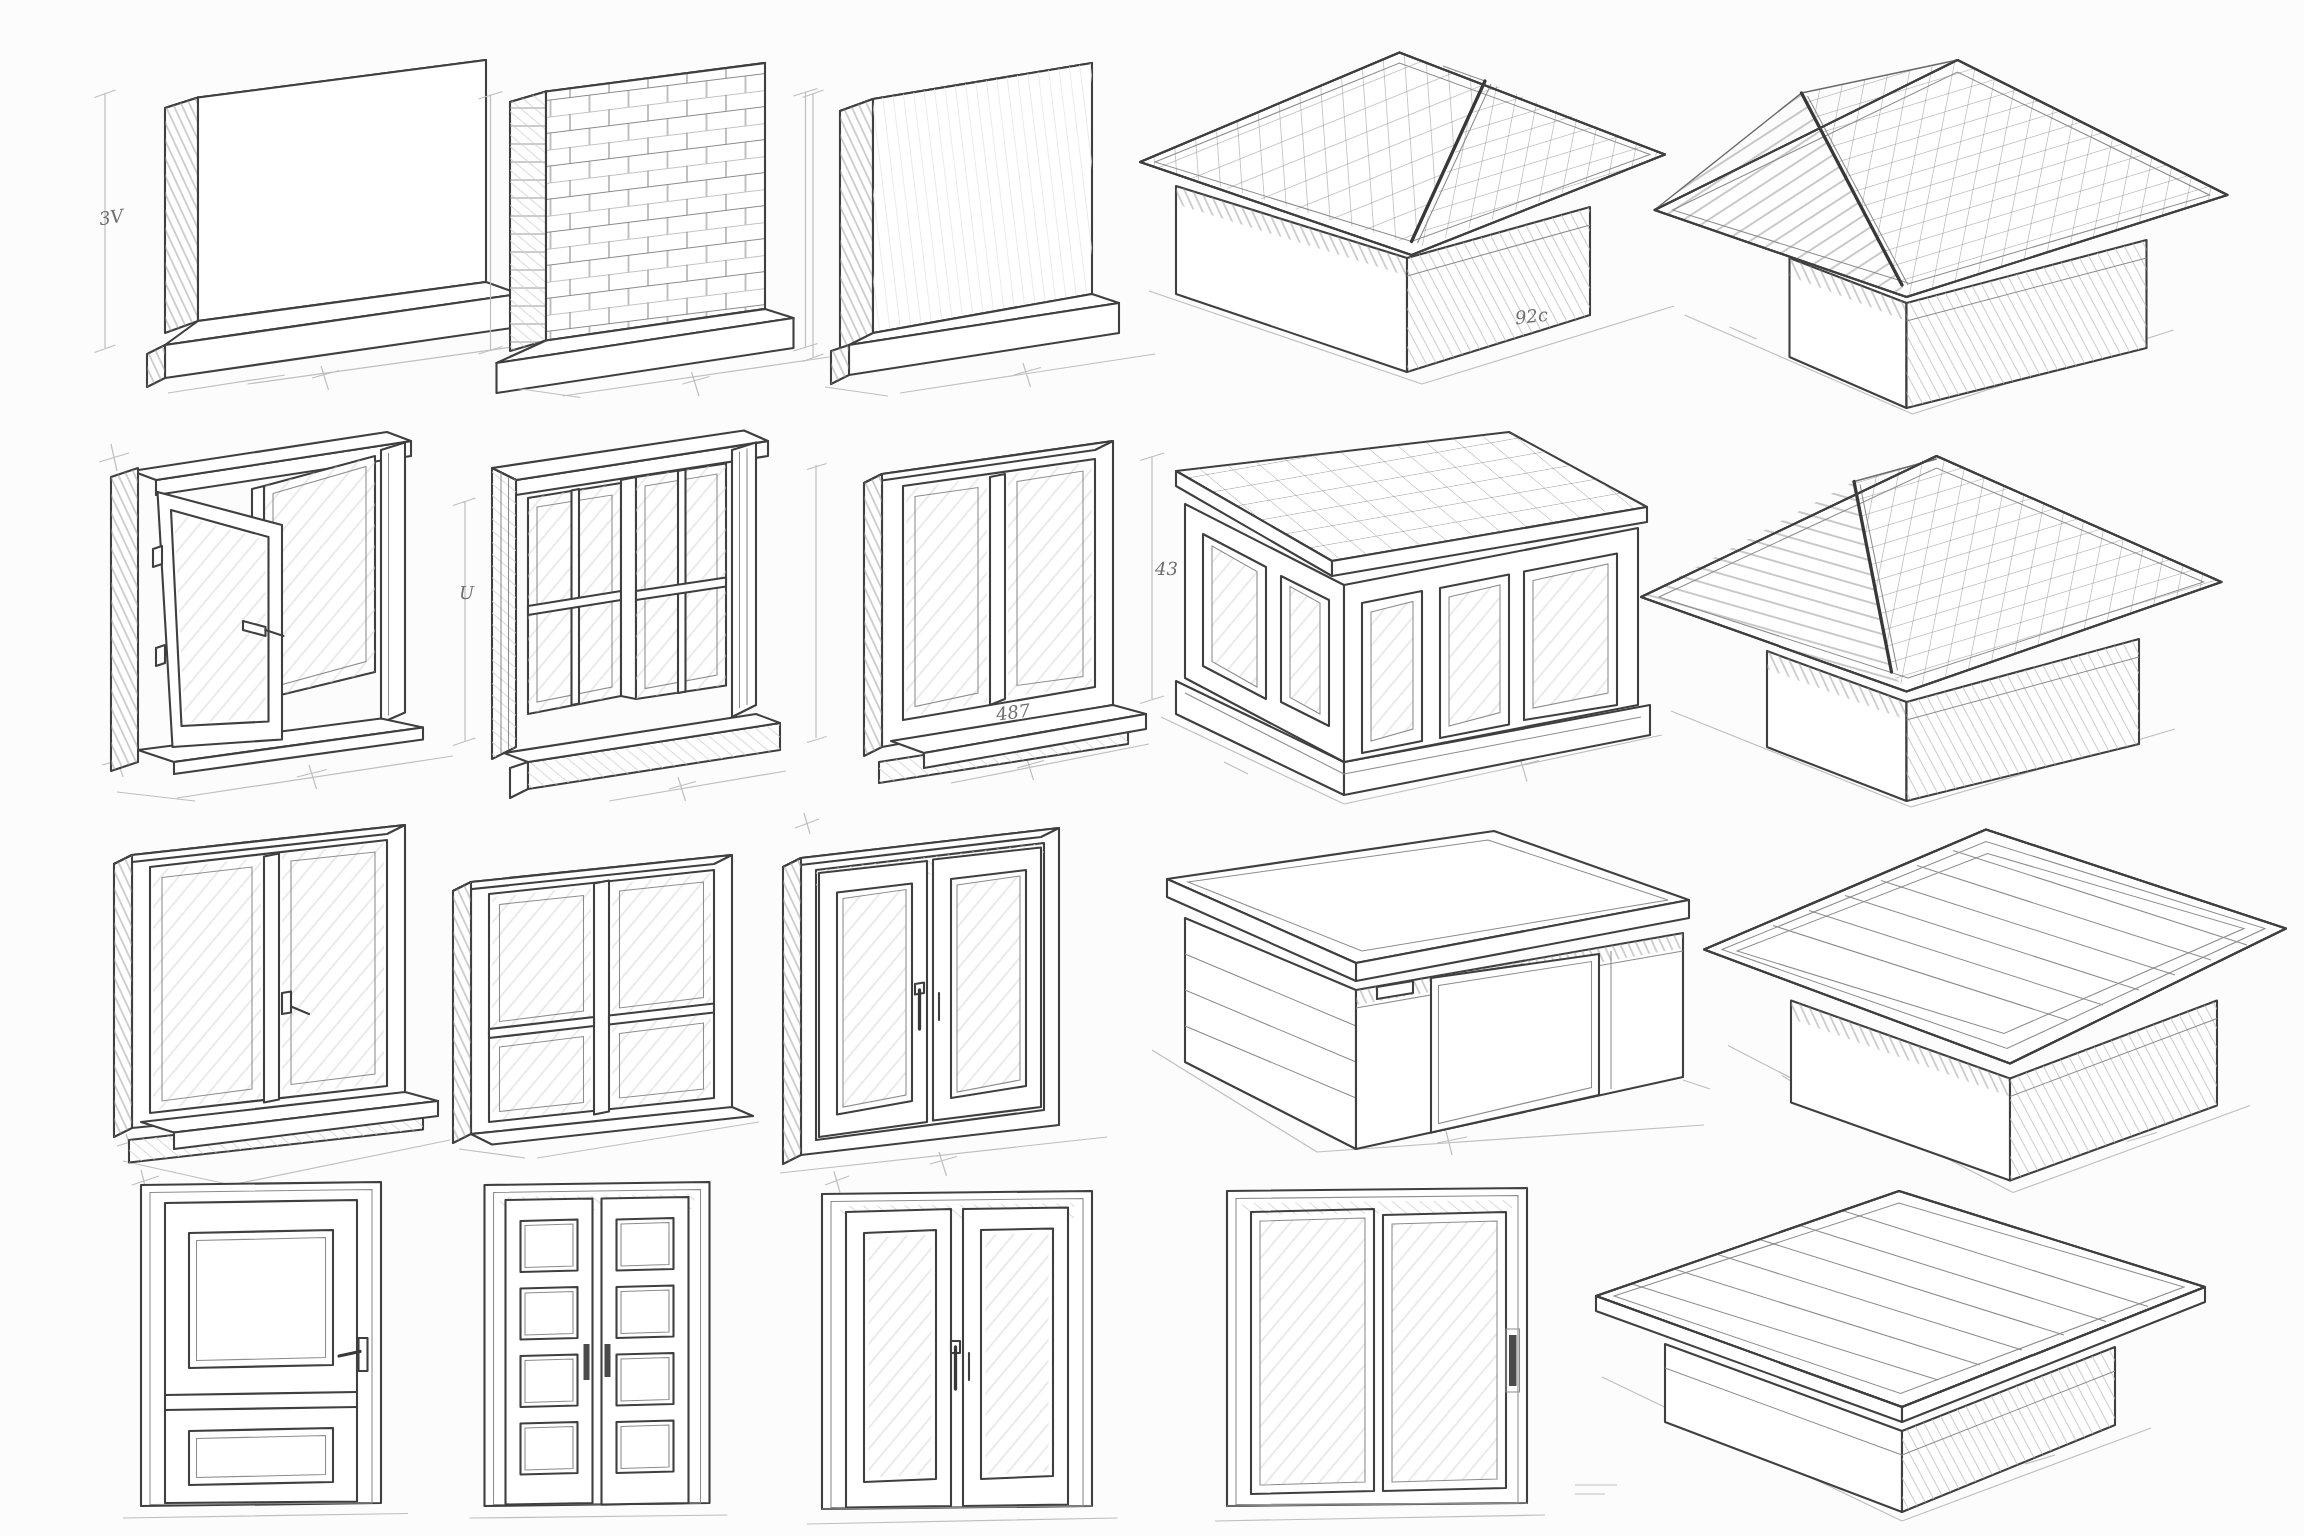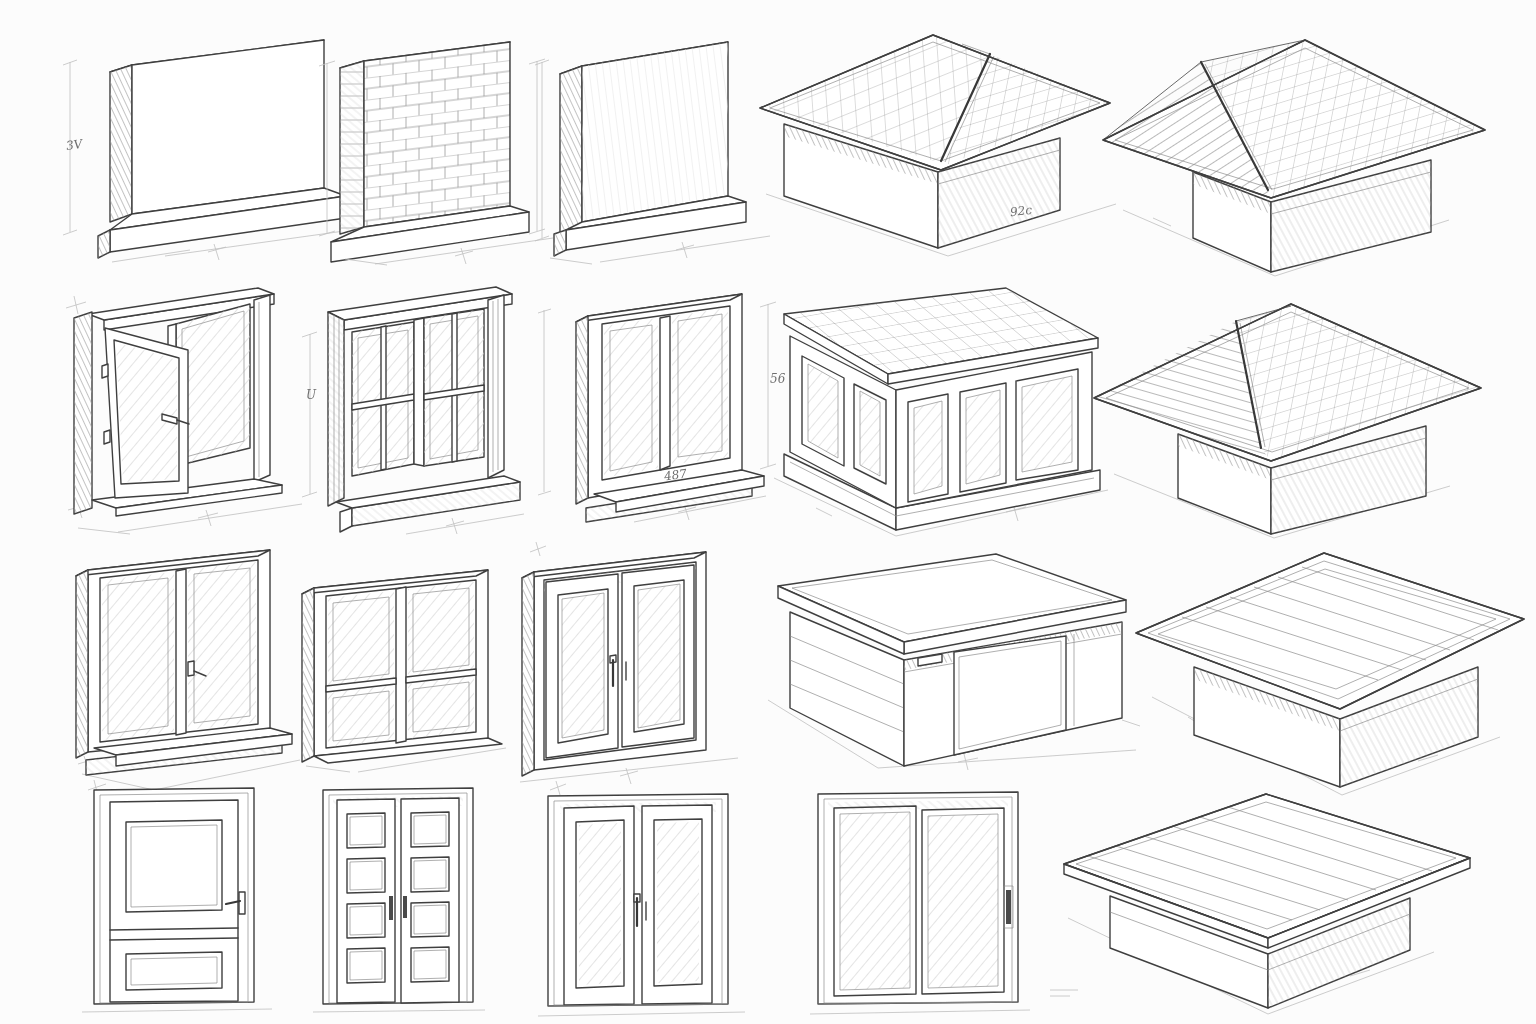--- a/index.html
+++ b/index.html
@@ -468,16 +468,16 @@
       <polygon class="t" points="26,78 216,16 406,72 217,143"></polygon>
       <polygon class="kf" points="14,78 218,152 218,162 14,88"></polygon>
       <polygon class="kf" points="218,152 420,72 420,82 218,162"></polygon>
       <polygon class="k" points="14,78 216,8 420,72 218,152"></polygon>
     </svg>
   </div>
 
   <span class="ann" style="left:66px;top:138px;transform:rotate(-8deg)">3V</span>
   <span class="ann" style="left:1010px;top:204px;transform:rotate(-6deg)">92c</span>
   <span class="ann" style="left:306px;top:388px">U</span>
-  <span class="ann" style="left:770px;top:372px">56</span>
+  <span class="ann" style="left:770px;top:372px">43</span>
   <span class="ann" style="left:664px;top:468px;transform:rotate(-8deg)">487</span>
 
 </div>
 
 </body></html>

